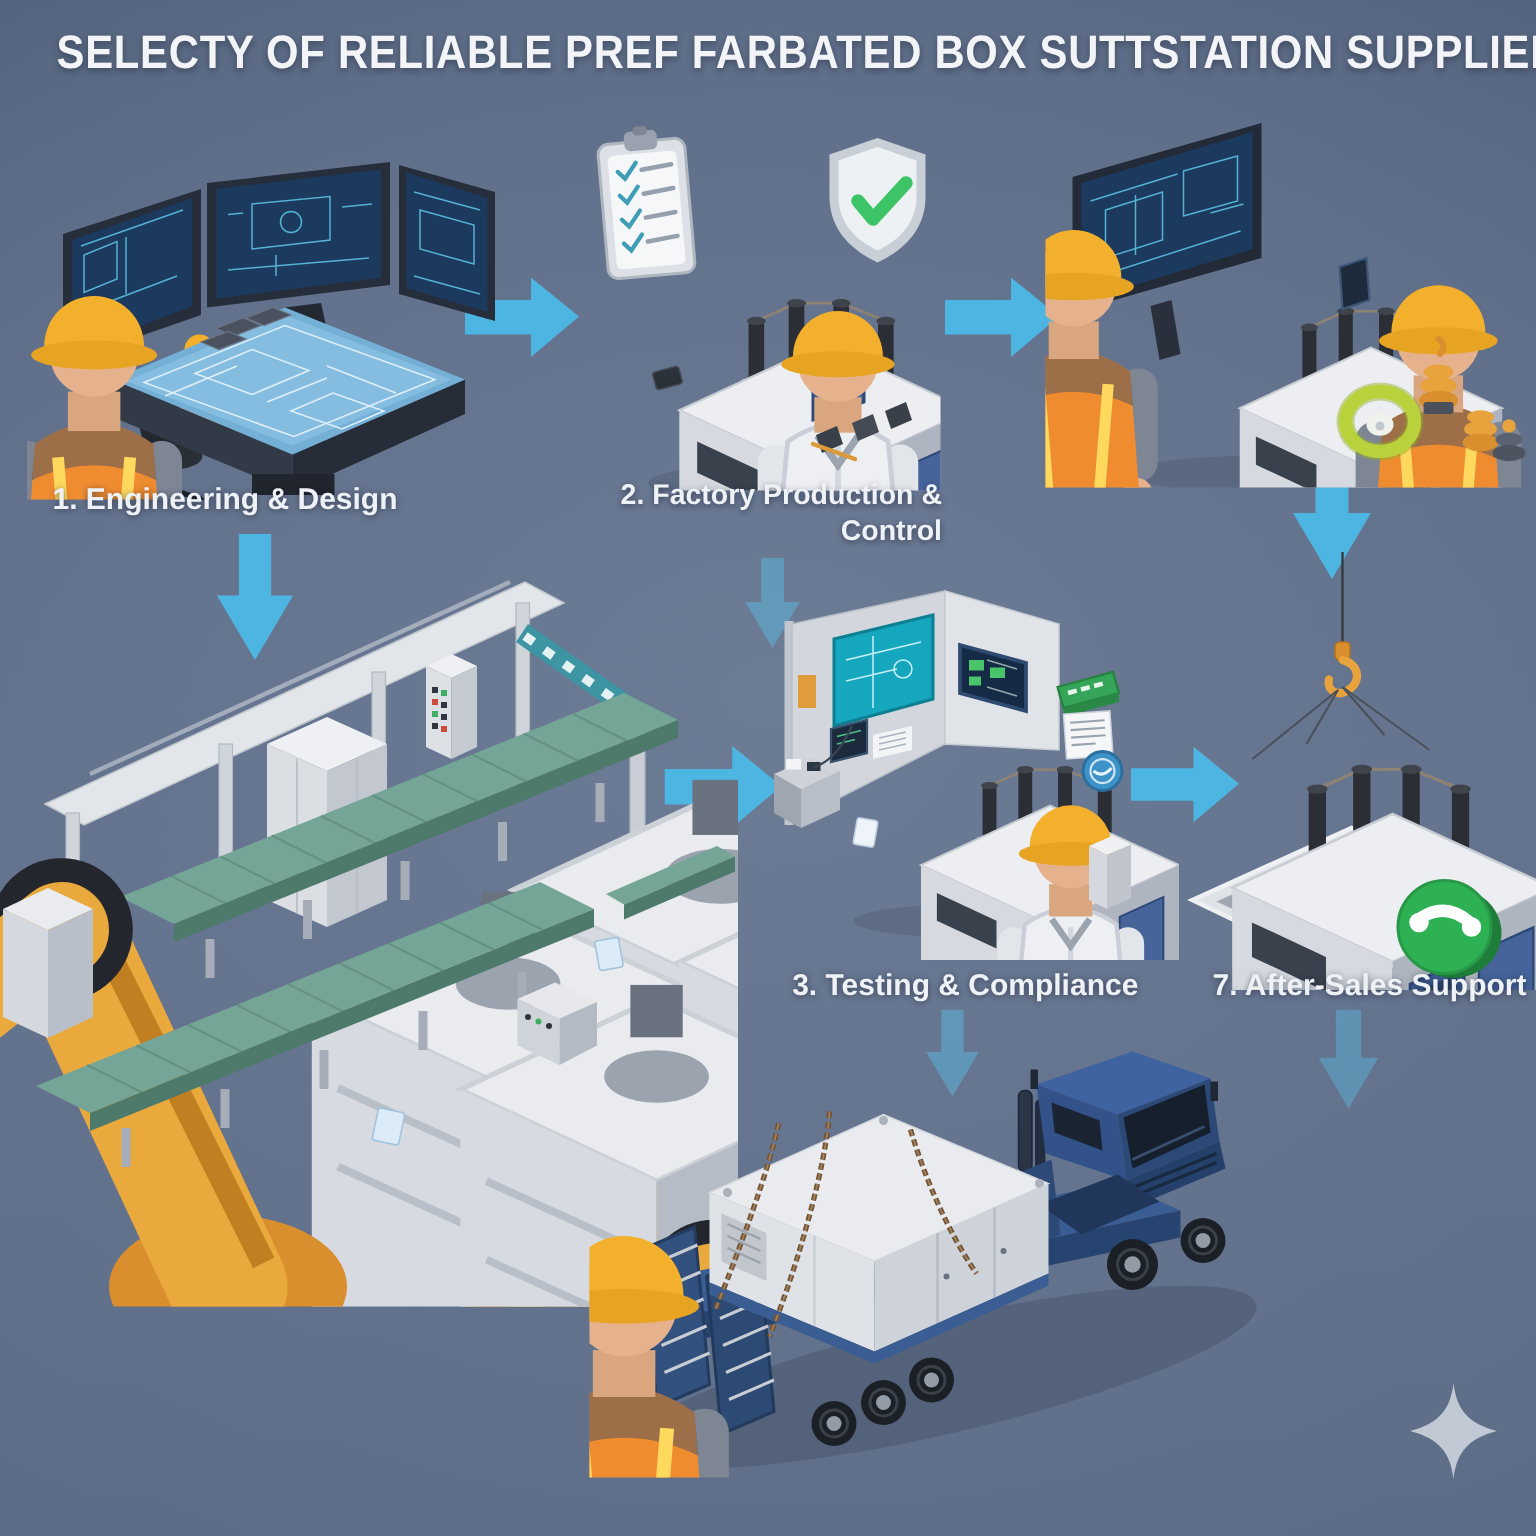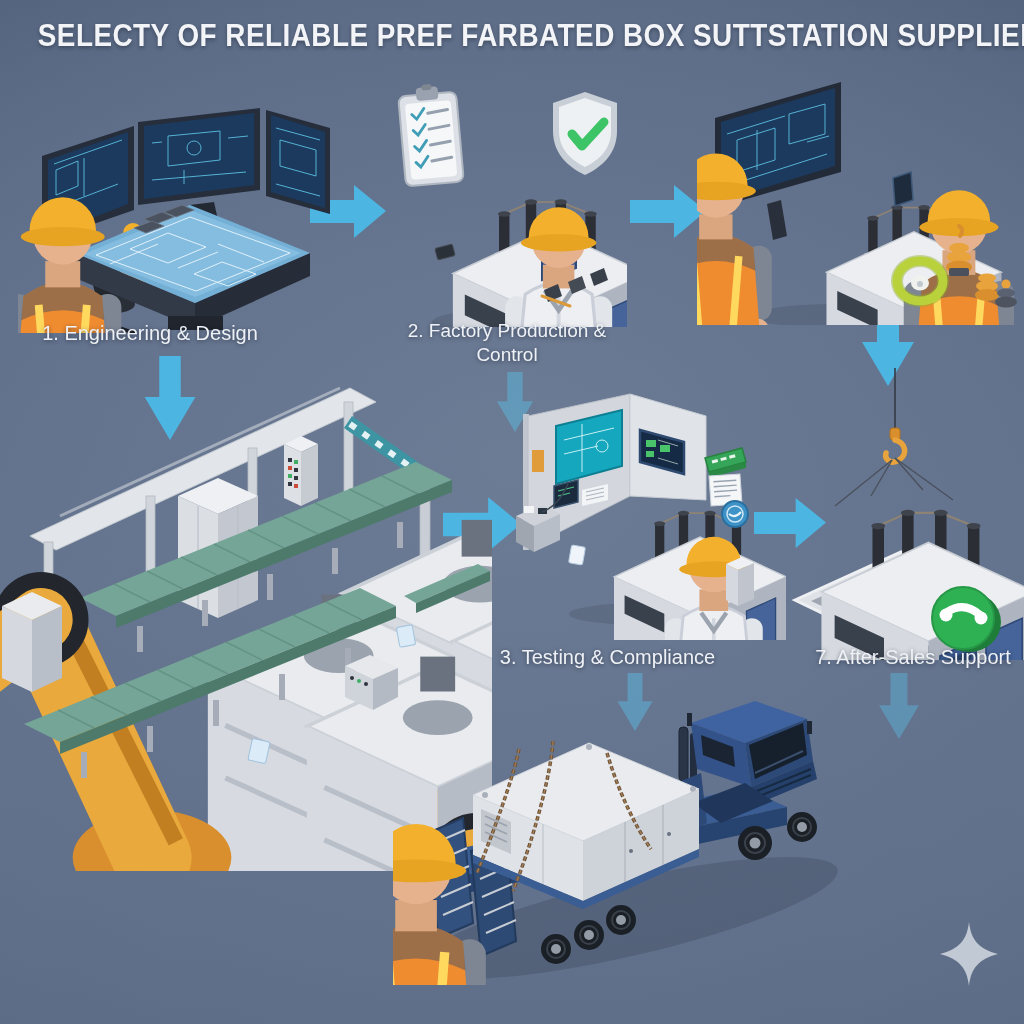--- a/index.html
+++ b/index.html
@@ -10,25 +10,25 @@
       radial-gradient(ellipse 130% 100% at 50% 45%, rgba(110,125,150,.95) 0%, rgba(100,115,142,.85) 42%, rgba(72,87,117,0) 100%),
       linear-gradient(180deg,#3e4d67 0%,#53627c 28%,#60708a 58%,#57667f 100%);
   }
   .title{
     position:absolute;top:19px;left:0;width:1024px;text-align:center;
     color:#f2f4f7;font-weight:bold;font-size:30px;letter-spacing:.5px;
     text-shadow:0 2px 4px rgba(10,16,30,.35);
   }
   .title span{display:inline-block;transform:scale(.93,1.04);white-space:nowrap;}
   .stage-label{
-    position:absolute;color:#eef1f5;font-weight:normal;font-size:20px;
+    position:absolute;color:#eef1f5;font-weight:bold;font-size:20px;
     text-align:center;line-height:1.28;
     text-shadow:0 1px 4px rgba(15,22,40,.55);
   }
-  #label-2{font-size:19px;}
+  #label-2{font-size:19px;text-align:right;}
   .scene,.arrow,.sparkle{position:absolute;}
 </style>
 </head>
 <body>
 
 <div id="canvas">
 
   <svg width="0" height="0" style="position:absolute">
     <defs>
       <symbol id="worker-vest" viewBox="0 0 34 84">
@@ -586,20 +586,20 @@
         <circle cx="196" cy="252" r="5" fill="#939ba6"></circle>
       <circle cx="228" cy="237" r="15" fill="#1b2026"></circle>
         <circle cx="228" cy="237" r="9" fill="none" stroke="#3a414b" stroke-width="2"></circle>
         <circle cx="228" cy="237" r="5" fill="#939ba6"></circle>
     </g>
     <use href="#worker-vest" transform="translate(358,118) scale(-1.45,1.45)"></use>
   </svg>
 
   <div class="stage-label" id="label-1" style="left:25px;top:321px;width:250px">1. Engineering &amp; Design</div>
   <div class="stage-label" id="label-2" style="left:386px;top:319px;width:242px">2. Factory Production &amp; Control</div>
-  <div class="stage-label" id="label-3" style="left:480px;top:645px;width:255px">3. Testing &amp; Compliance</div>
+  <div class="stage-label" id="label-3" style="left:516px;top:645px;width:255px">3. Testing &amp; Compliance</div>
   <div class="stage-label" id="label-4" style="left:802px;top:645px;width:222px">7. After-Sales Support</div>
 
   <svg class="sparkle" style="left:940px;top:922px" width="58" height="64" viewBox="0 0 58 64">
     <path d="M29 0 C31 18 39 27 58 32 C39 37 31 46 29 64 C27 46 19 37 0 32 C19 27 27 18 29 0 Z" fill="#c9d0da" opacity=".92"></path>
   </svg>
 
 </div>
 
 </body></html>

